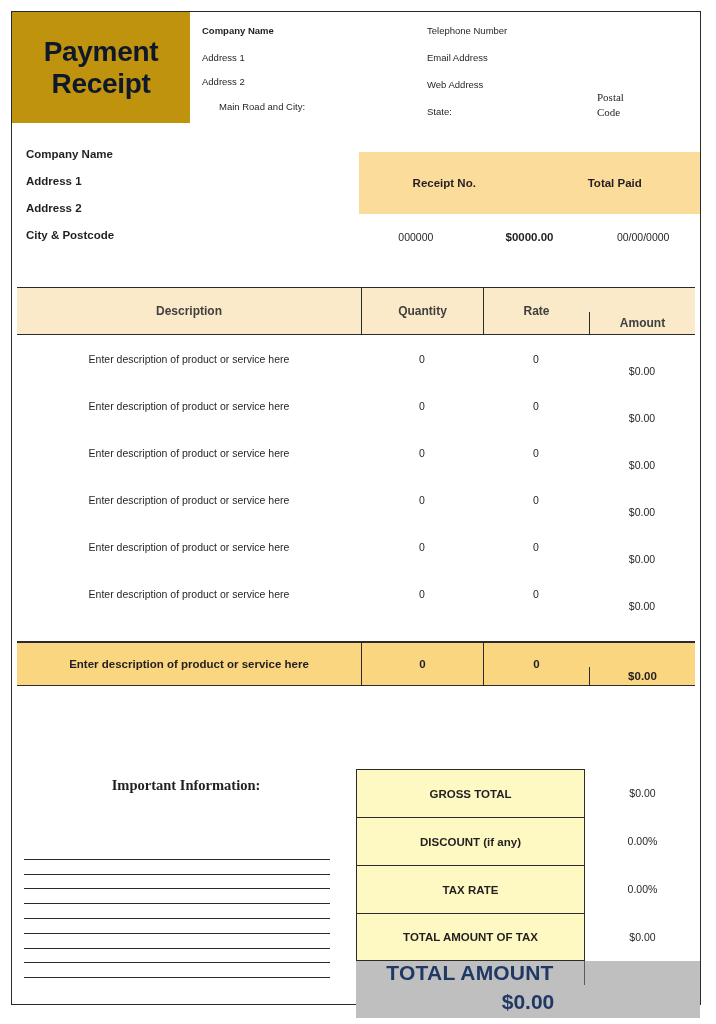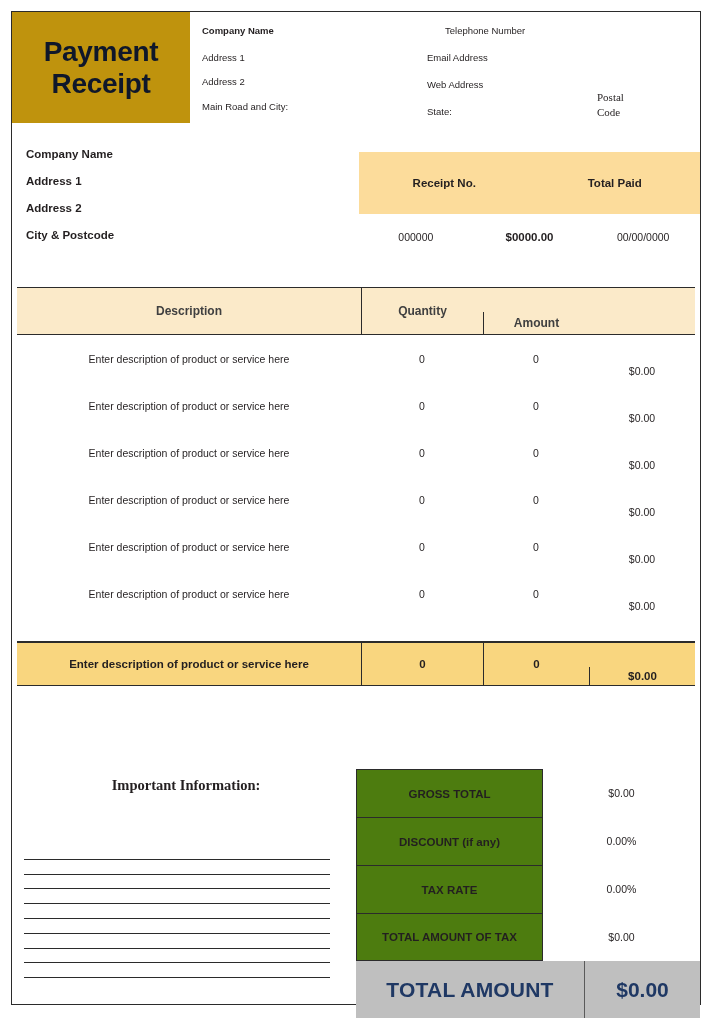--- a/index.html
+++ b/index.html
@@ -226,22 +226,22 @@
     position: absolute;
     left: 344px;
     top: 757px;
     width: 344px;
   }
   .t-row {
     display: flex;
     height: 48px;
   }
   .t-label {
-    width: 187px;
-    background: #4d7c0f;
+    width: 229px;
+    background: #fef9c3;
     border: 1.4px solid #2b2b2b;
     border-bottom: none;
     box-sizing: border-box;
     display: flex;
     align-items: center;
     justify-content: center;
     font-size: 11.5px;
     font-weight: bold;
     color: #231f20;
   }
@@ -251,20 +251,21 @@
     display: flex;
     align-items: center;
     justify-content: center;
     font-size: 10.5px;
     color: #231f20;
   }
   .t-grand {
     display: flex;
     height: 57px;
     background: #bfbfbf;
+    flex-direction: column;
   }
   .t-grand .g-label {
     width: 229px;
     border-right: 1.4px solid #5a5a5a;
     box-sizing: border-box;
     display: flex;
     align-items: center;
     justify-content: center;
     font-size: 21px;
     font-weight: bold;
@@ -290,25 +291,25 @@
 
     <div class="title-block">
       <div class="title-line">Payment</div>
       <div class="title-line">Receipt</div>
     </div>
 
     <div class="hdr-col c1">
       <div class="hdr-item bold" style="top:13px;left:0;">Company Name</div>
       <div class="hdr-item" style="top:40px;left:0;">Address 1</div>
       <div class="hdr-item" style="top:64px;left:0;">Address 2</div>
-      <div class="hdr-item" style="top:89px;left:0;">Main Road and City:</div>
+      <div class="hdr-item" style="top:89px;left:17px;">Main Road and City:</div>
     </div>
 
     <div class="hdr-col c2">
-      <div class="hdr-item" style="top:13px;left:18px;">Telephone Number</div>
+      <div class="hdr-item" style="top:13px;left:0;">Telephone Number</div>
       <div class="hdr-item" style="top:40px;left:0;">Email Address</div>
       <div class="hdr-item" style="top:67px;left:0;">Web Address</div>
       <div class="hdr-item" style="top:94px;left:0;">State:</div>
     </div>
 
     <div class="hdr-col c3">
       <div class="hdr-item serif" style="top:79px;left:0;">Postal</div>
       <div class="hdr-item serif" style="top:94px;left:0;">Code</div>
     </div>
   </div>
@@ -328,20 +329,21 @@
     <div class="cell">000000</div>
     <div class="cell bold">$0000.00</div>
     <div class="cell">00/00/0000</div>
   </div>
 
   <div class="items">
 
     <div class="items-head">
       <div class="th col-desc">Description</div>
       <div class="th col-qty">Quantity</div>
+      <div class="th col-rate">Rate</div>
       <div class="th col-amt">Amount</div>
     </div>
 
     <div class="items-body">
       <div class="item-row">
         <div class="td col-desc">Enter description of product or service here</div>
         <div class="td col-qty">0</div>
         <div class="td col-rate">0</div>
         <div class="td col-amt">$0.00</div>
       </div>

